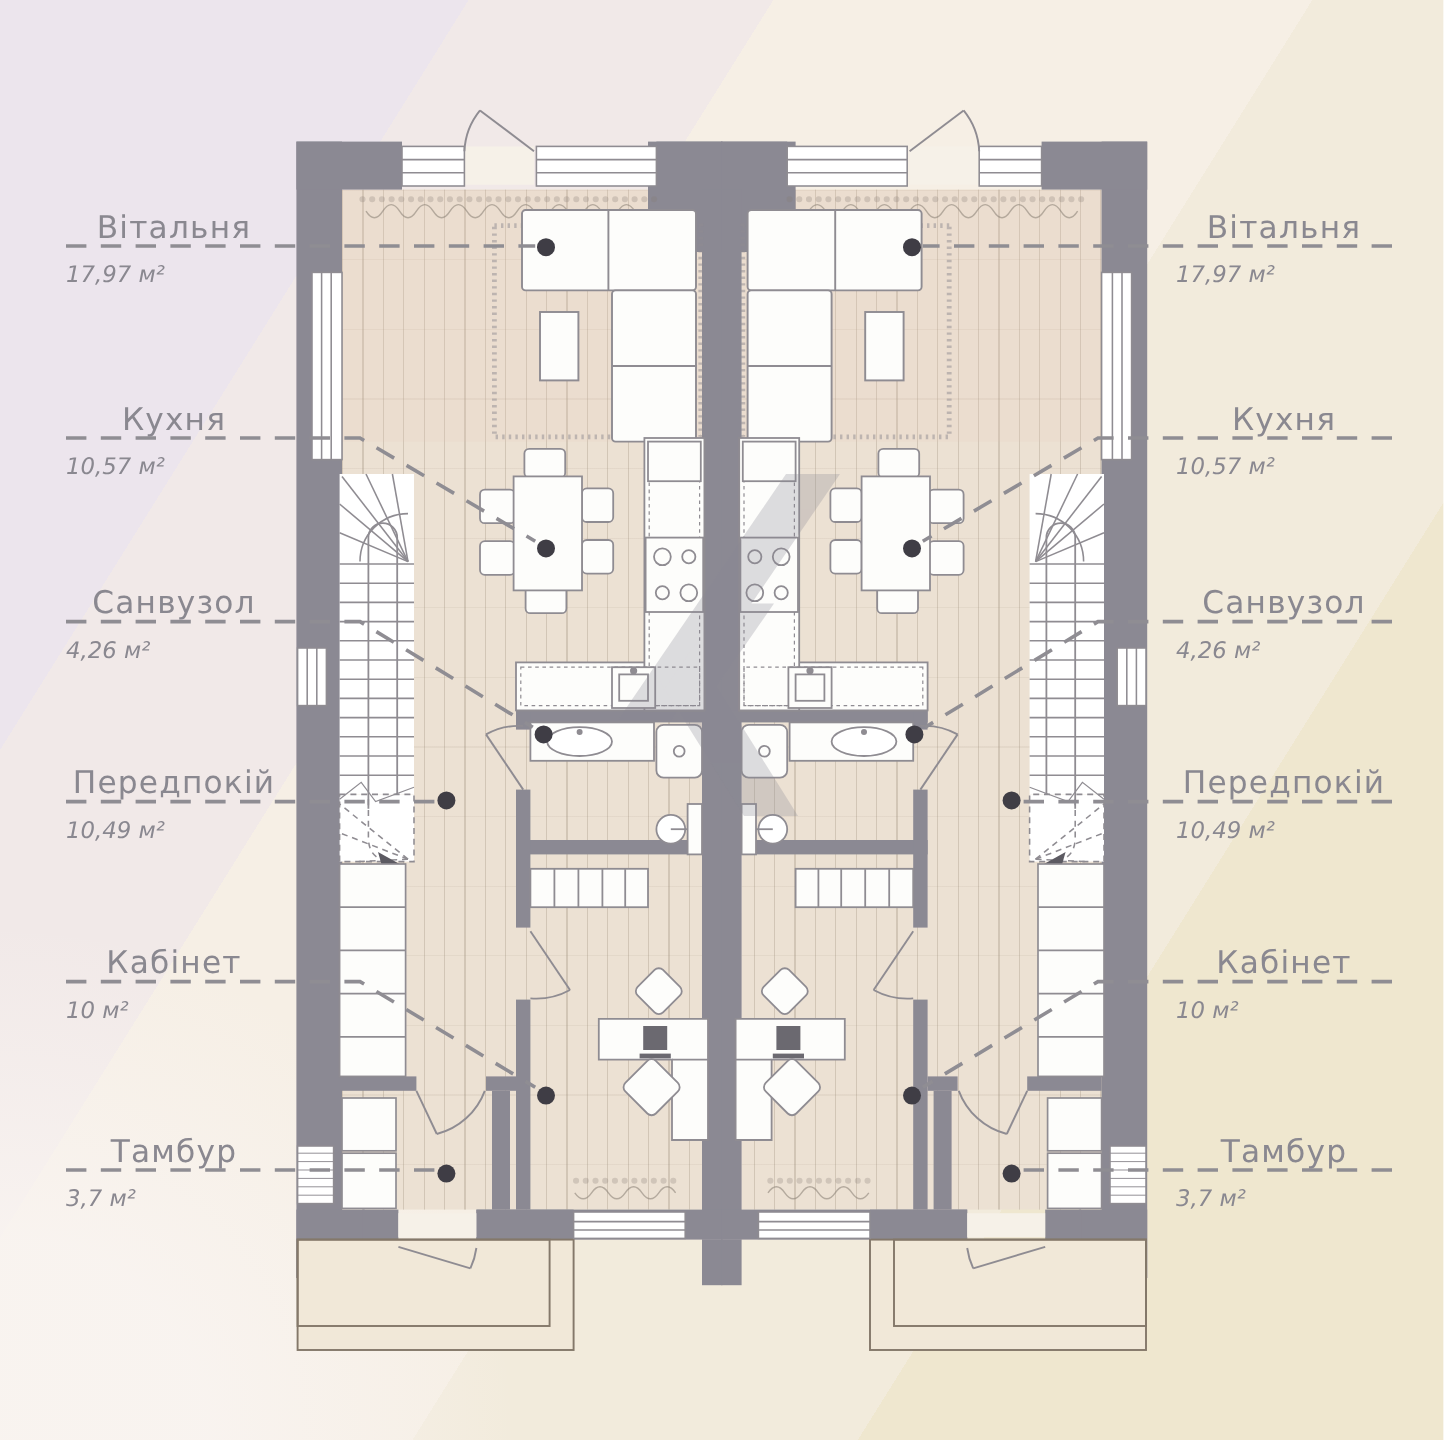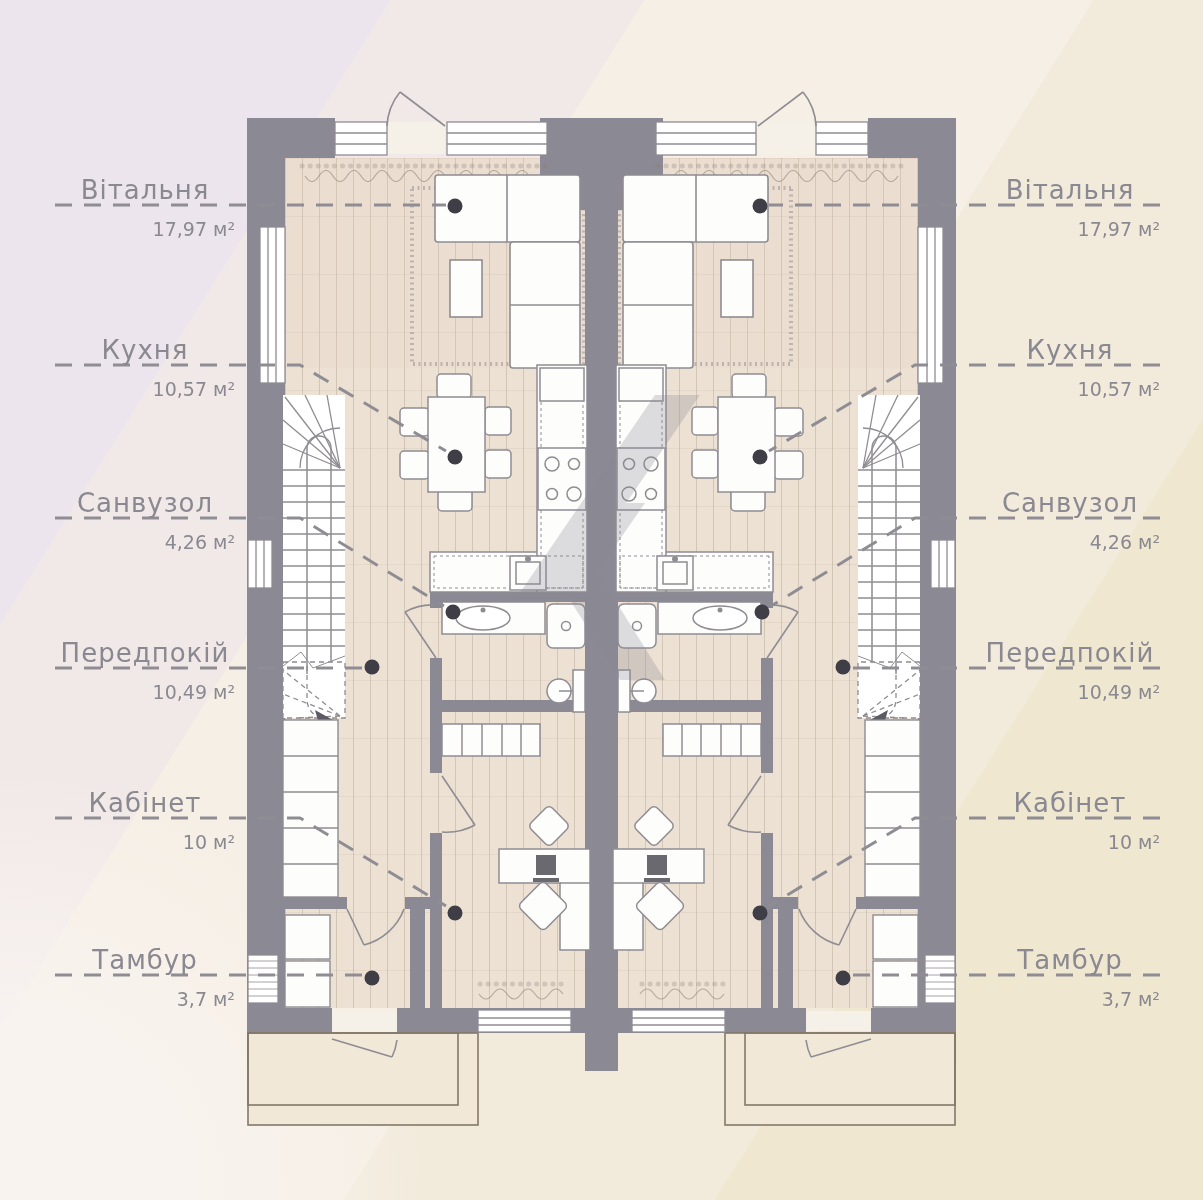--- a/index.html
+++ b/index.html
@@ -22,23 +22,23 @@
     position:absolute;left:38px;top:40px;width:300px;height:850px;
     background:
       repeating-linear-gradient(to bottom, rgba(150,135,115,.10) 0 1px, transparent 1px 58px),
       repeating-linear-gradient(to right, rgba(150,135,115,.30) 0 1px, transparent 1px 17px),
       #ece1d3;
   }
   .living-tint{position:absolute;left:38px;top:40px;width:300px;height:210px;background:rgba(233,200,185,.14);}
   .w{position:absolute;background:#8b8993;}
   .unit-svg{position:absolute;left:-12px;top:-45px;width:382px;height:1100px;overflow:visible;}
   .leaders{position:absolute;left:0;top:0;width:1203px;height:1200px;z-index:5;pointer-events:none;}
-  .room-label{position:absolute;width:180px;text-align:right;color:#8a8890;z-index:6;}
+  .room-label{position:absolute;width:180px;text-align:left;color:#8a8890;z-index:6;}
   .room-label .name{height:38px;display:flex;align-items:flex-end;justify-content:center;font-size:26px;letter-spacing:1px;}
-  .room-label .area{margin-top:13px;font-size:19px;}
+  .room-label .area{margin-top:13px;font-size:19px;font-style:italic;}
   .room-label.side-l{left:55px;}
   .room-label.side-r{left:980px;}
   .wm-text{
     position:absolute;left:600px;top:763px;transform:translate(-50%,-50%);
     font-weight:bold;font-size:62px;letter-spacing:9px;white-space:nowrap;
     color:rgba(253,251,247,.55);z-index:4;
   }
   .center-logo{position:absolute;left:485px;top:385px;width:235px;height:320px;z-index:3;}
 </style>
 </head>

